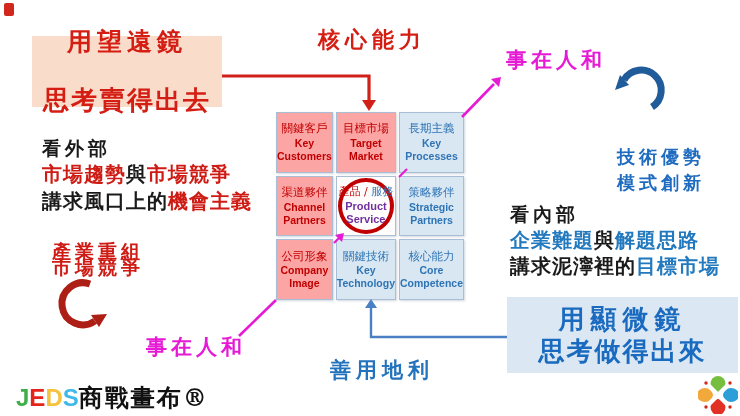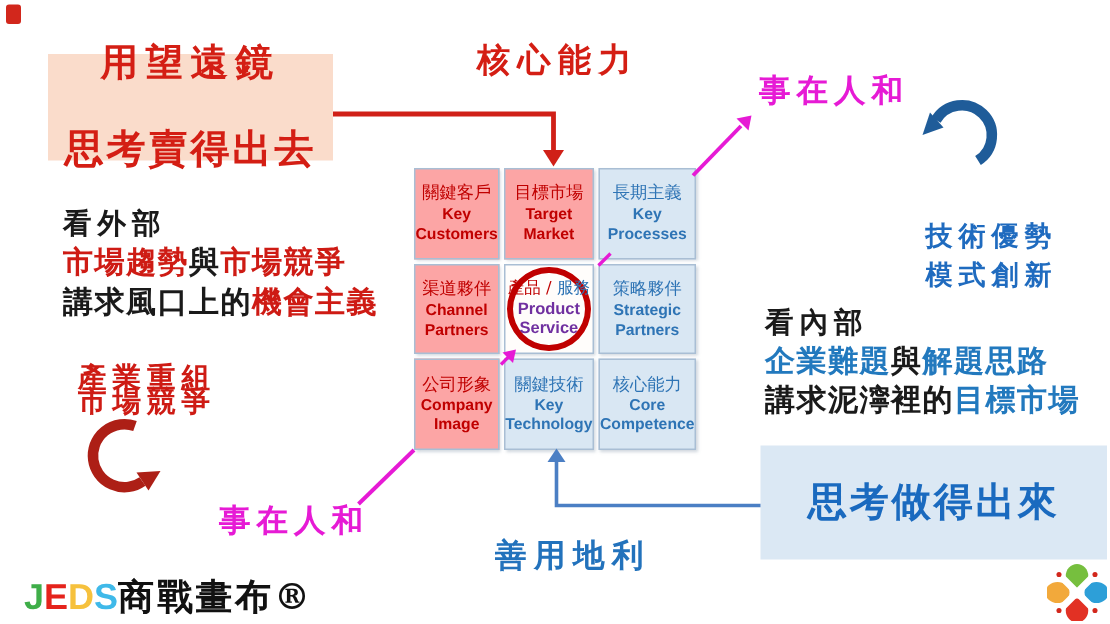--- a/index.html
+++ b/index.html
@@ -93,20 +93,21 @@
 
 <div class="abs cjk industry1">產業重組</div>
 <div class="abs cjk industry2">市場競爭</div>
 <div class="abs cjk people-bottom">事在人和</div>
 
 <div class="abs cjk inside-title">看內部</div>
 <div class="abs cjk inside-l1"><span class="seg-blue">企業難題</span><span class="seg-black">與</span><span class="seg-blue">解題思路</span></div>
 <div class="abs cjk inside-l2"><span class="seg-black">講求泥濘裡的</span><span class="seg-blue">目標市場</span></div>
 
 <div class="abs microscope-box">
+  <div class="cjk l1">用顯微鏡</div>
   <div class="cjk l2">思考做得出來</div>
 </div>
 
 <div class="abs cjk dili-label">善用地利</div>
 
 <div class="abs canvas-grid">
   <div class="cell pink">
     <div class="zh">關鍵客戶</div>
     <div class="en">Key</div>
     <div class="en">Customers</div>

